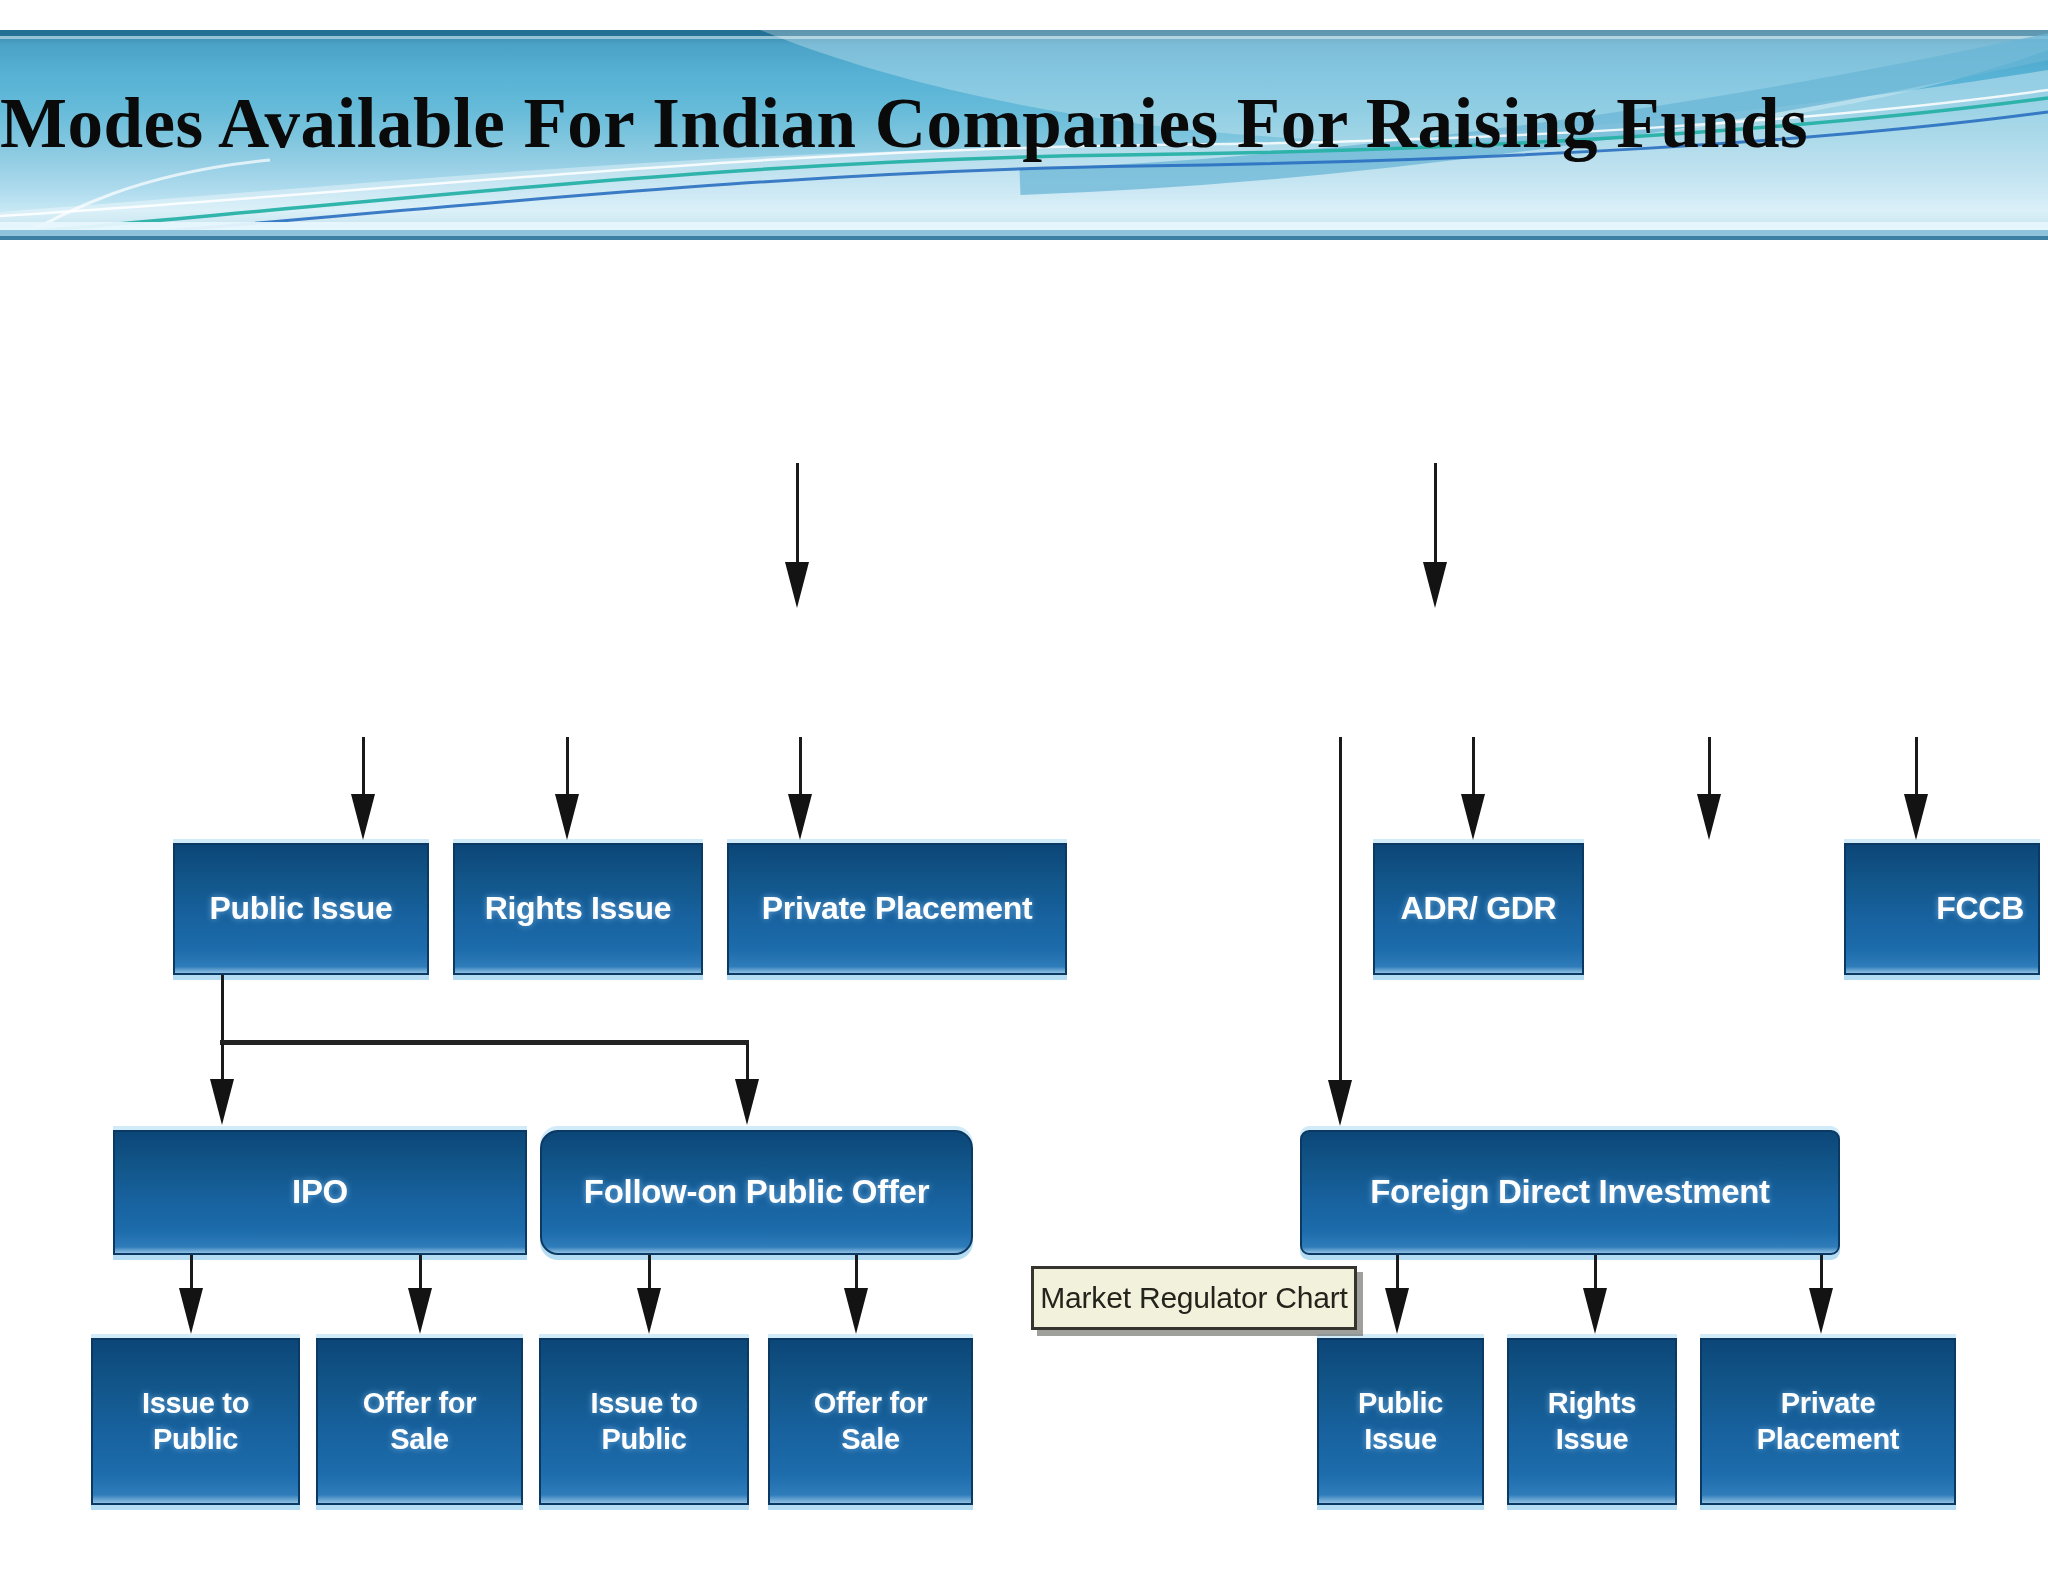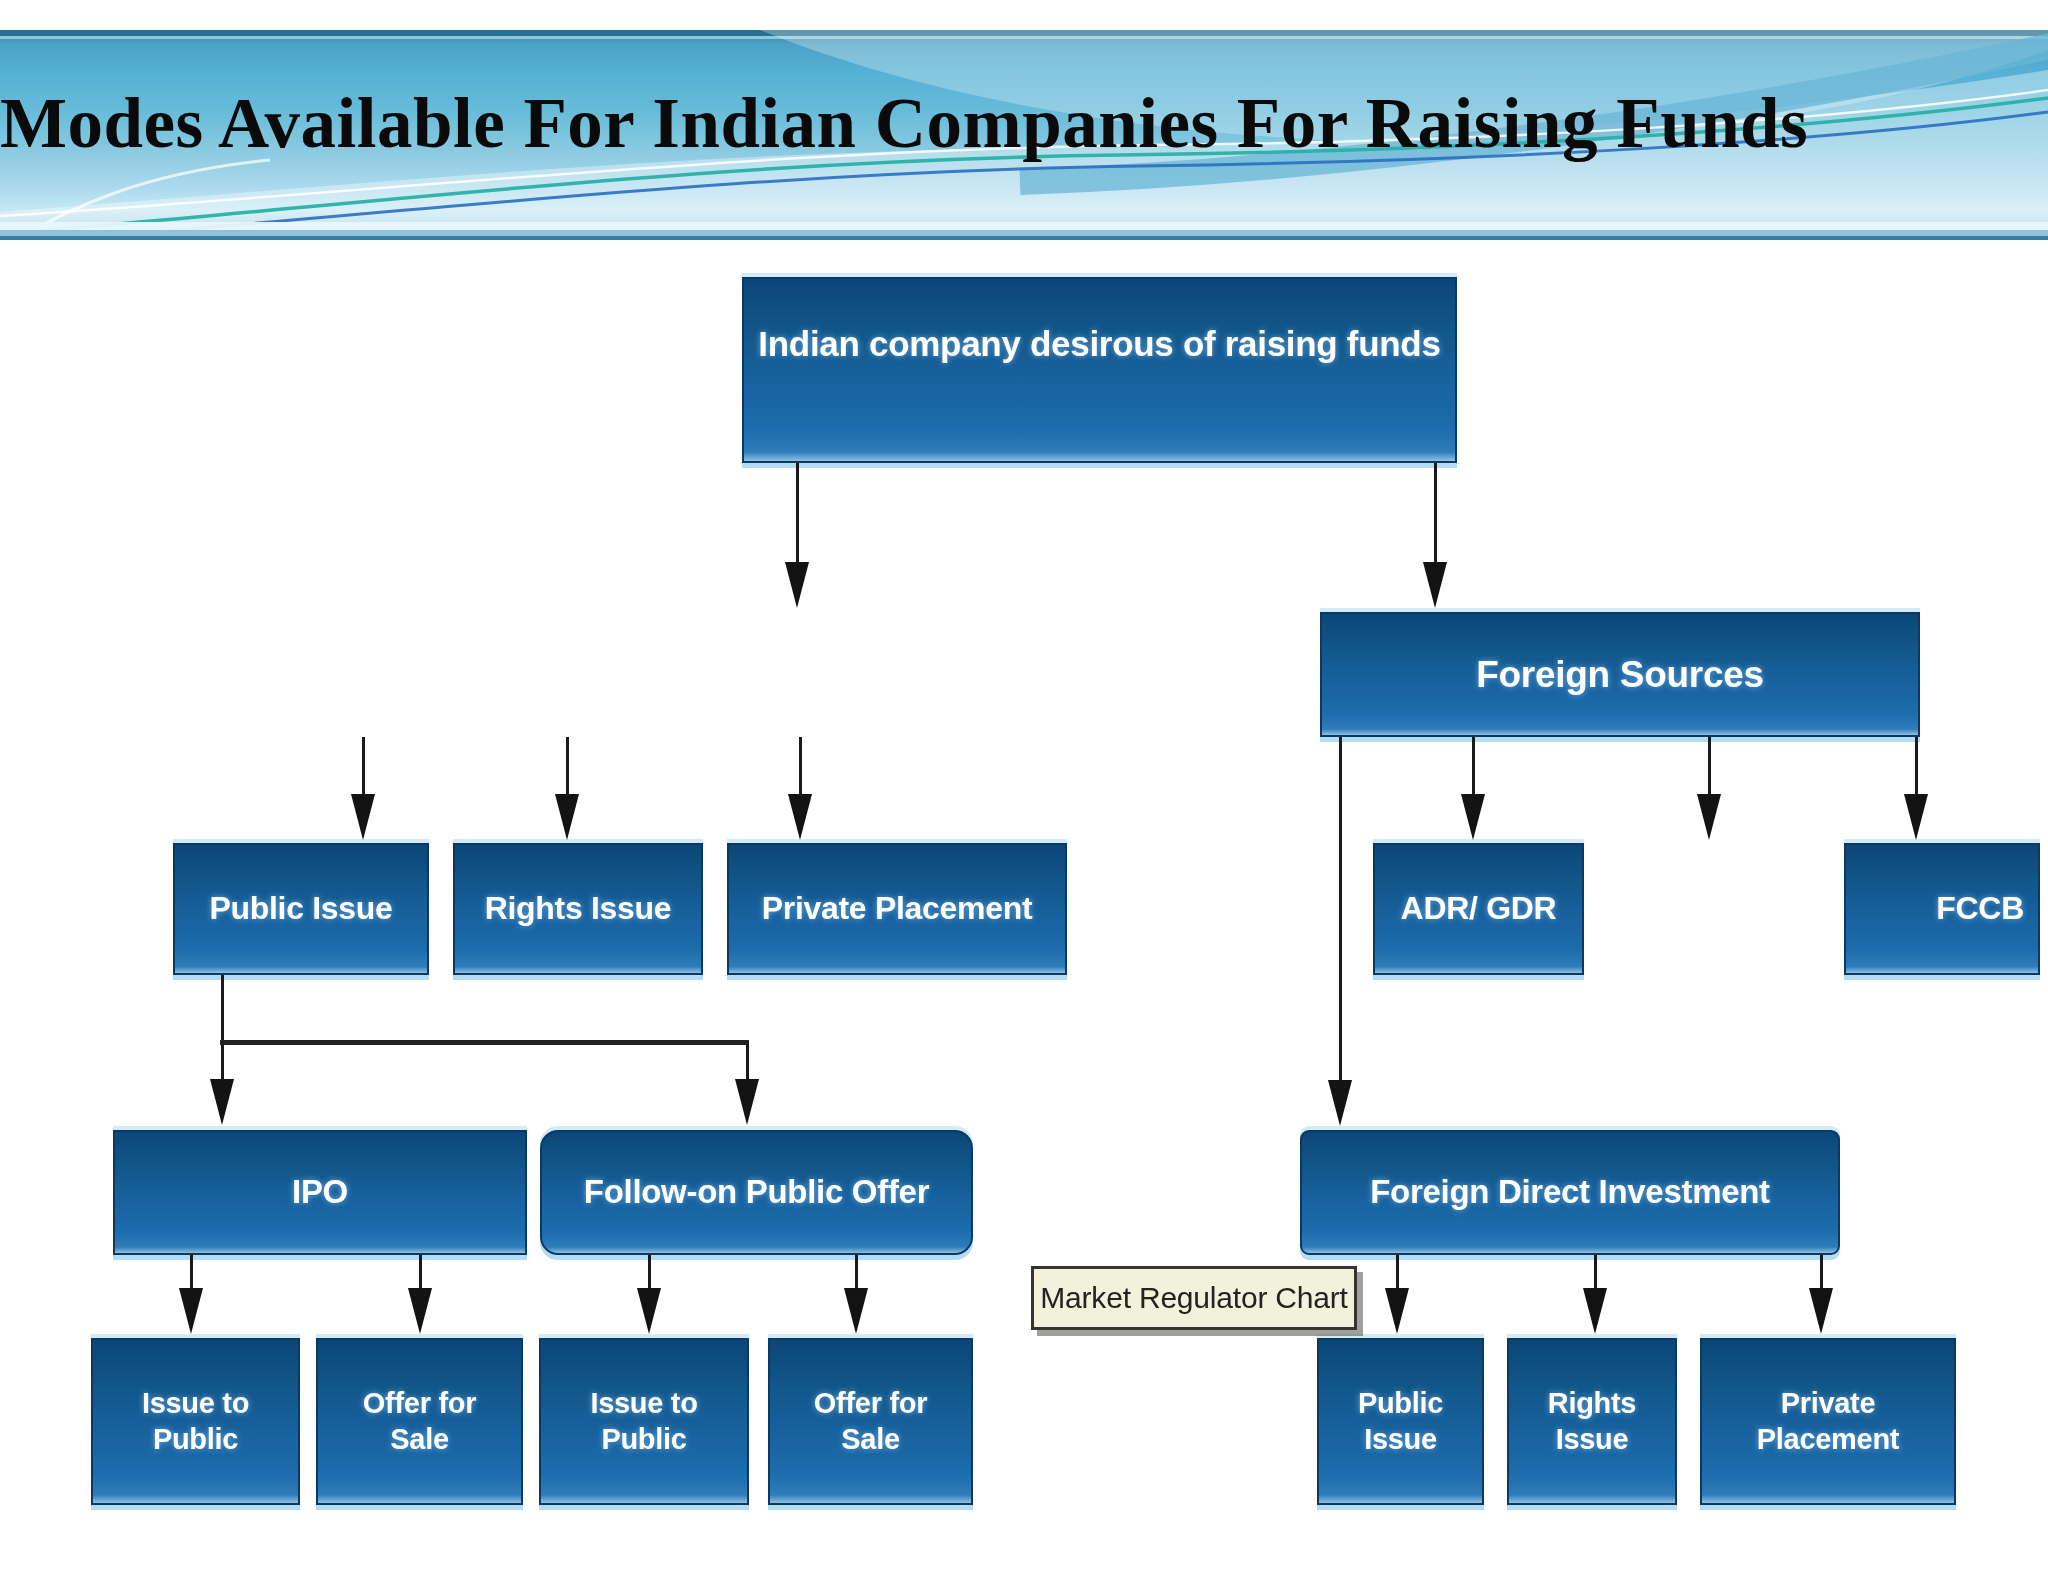--- a/index.html
+++ b/index.html
@@ -77,27 +77,21 @@
 
       <path d="M-30,238 C70,172 150,142 270,130" stroke="rgba(255,255,255,0.7)" stroke-width="3" fill="none"></path>
 
       <rect x="0" y="192" width="2048" height="8" fill="rgba(232,247,253,0.95)"></rect>
       <rect x="0" y="200" width="2048" height="6" fill="#8fc3dc"></rect>
       <rect x="0" y="206" width="2048" height="4" fill="#3d7fa3"></rect>
     </svg>
     <h1 class="page-title">Modes Available For Indian Companies For Raising Funds</h1>
   </div>
 
-  <div class="node f-root" style="left:742px;top:277px;width:715px;height:186px;">
-    <span>Indian company desirous of raising funds</span>
-  </div>
 
-  <div class="node f-l2" style="left:1320px;top:612px;width:600px;height:125px;">
-    <span>Foreign Sources</span>
-  </div>
 
   <div class="node f-l3" style="left:173px;top:843px;width:256px;height:132px;">
     <span>Public Issue</span>
   </div>
   <div class="node f-l3" style="left:453px;top:843px;width:250px;height:132px;">
     <span>Rights Issue</span>
   </div>
   <div class="node f-l3" style="left:727px;top:843px;width:340px;height:132px;">
     <span>Private Placement</span>
   </div>

